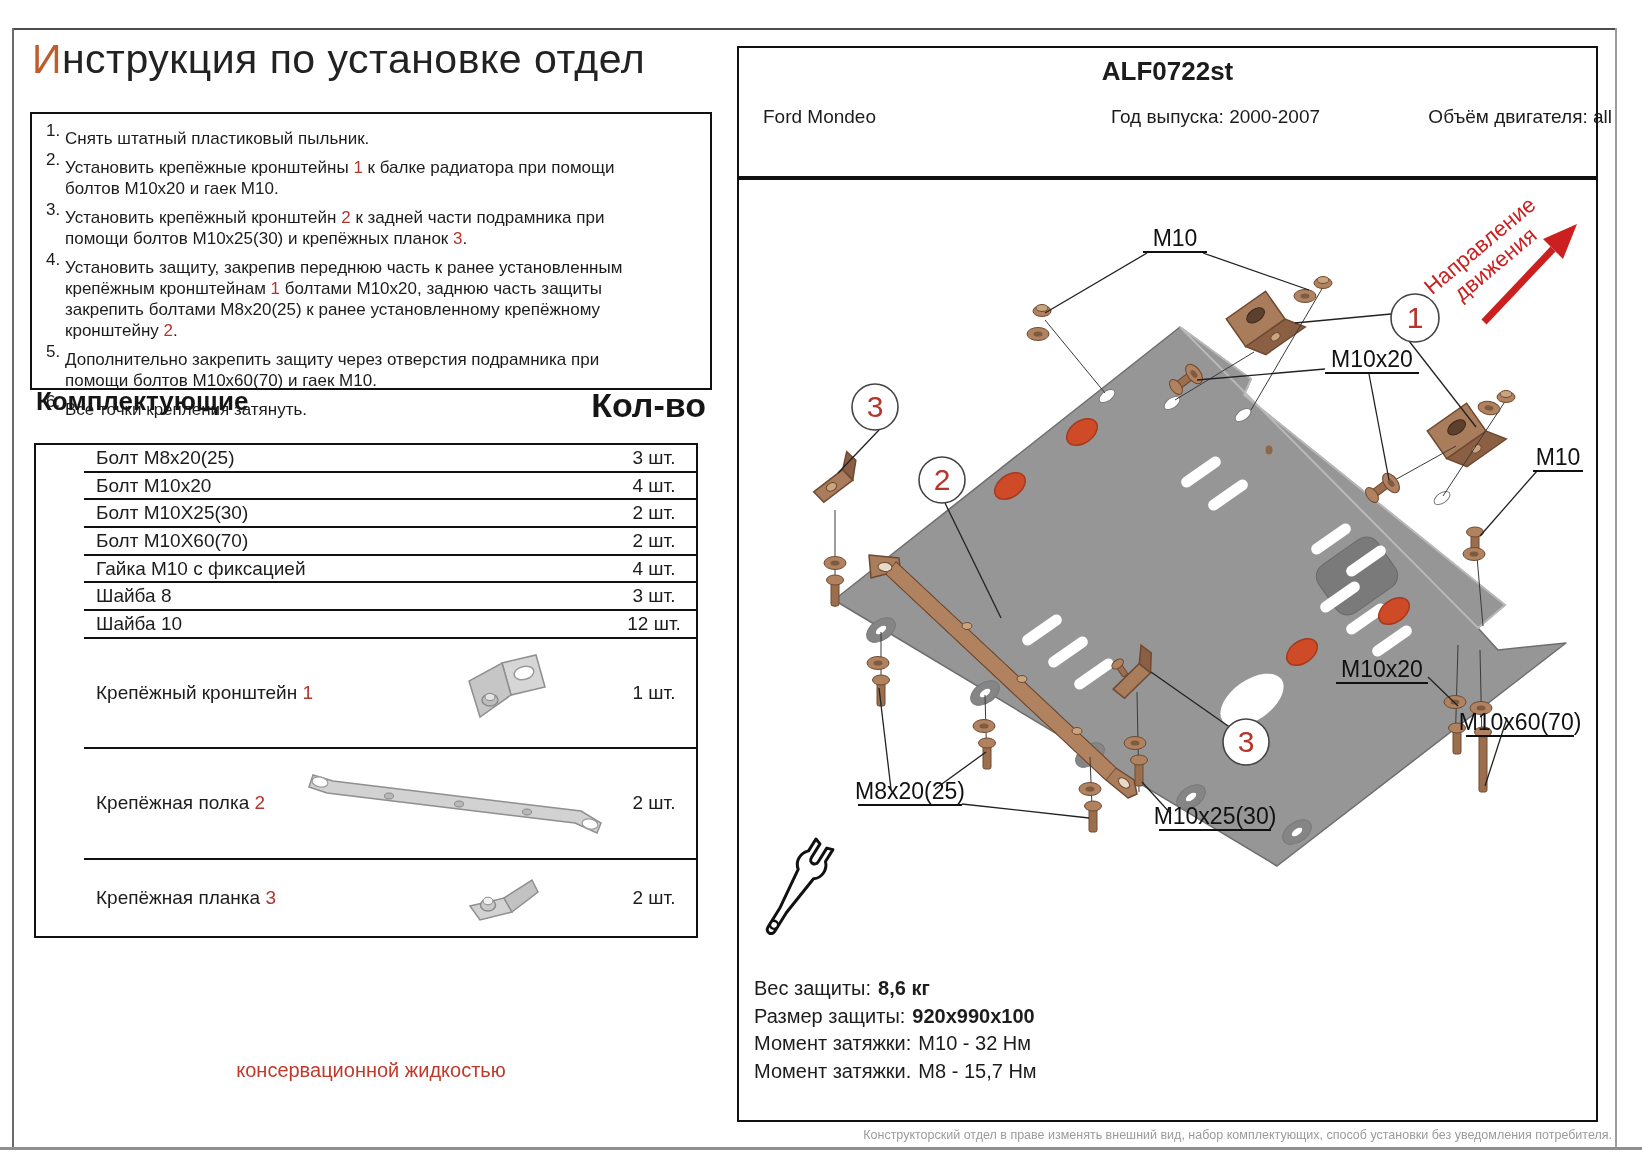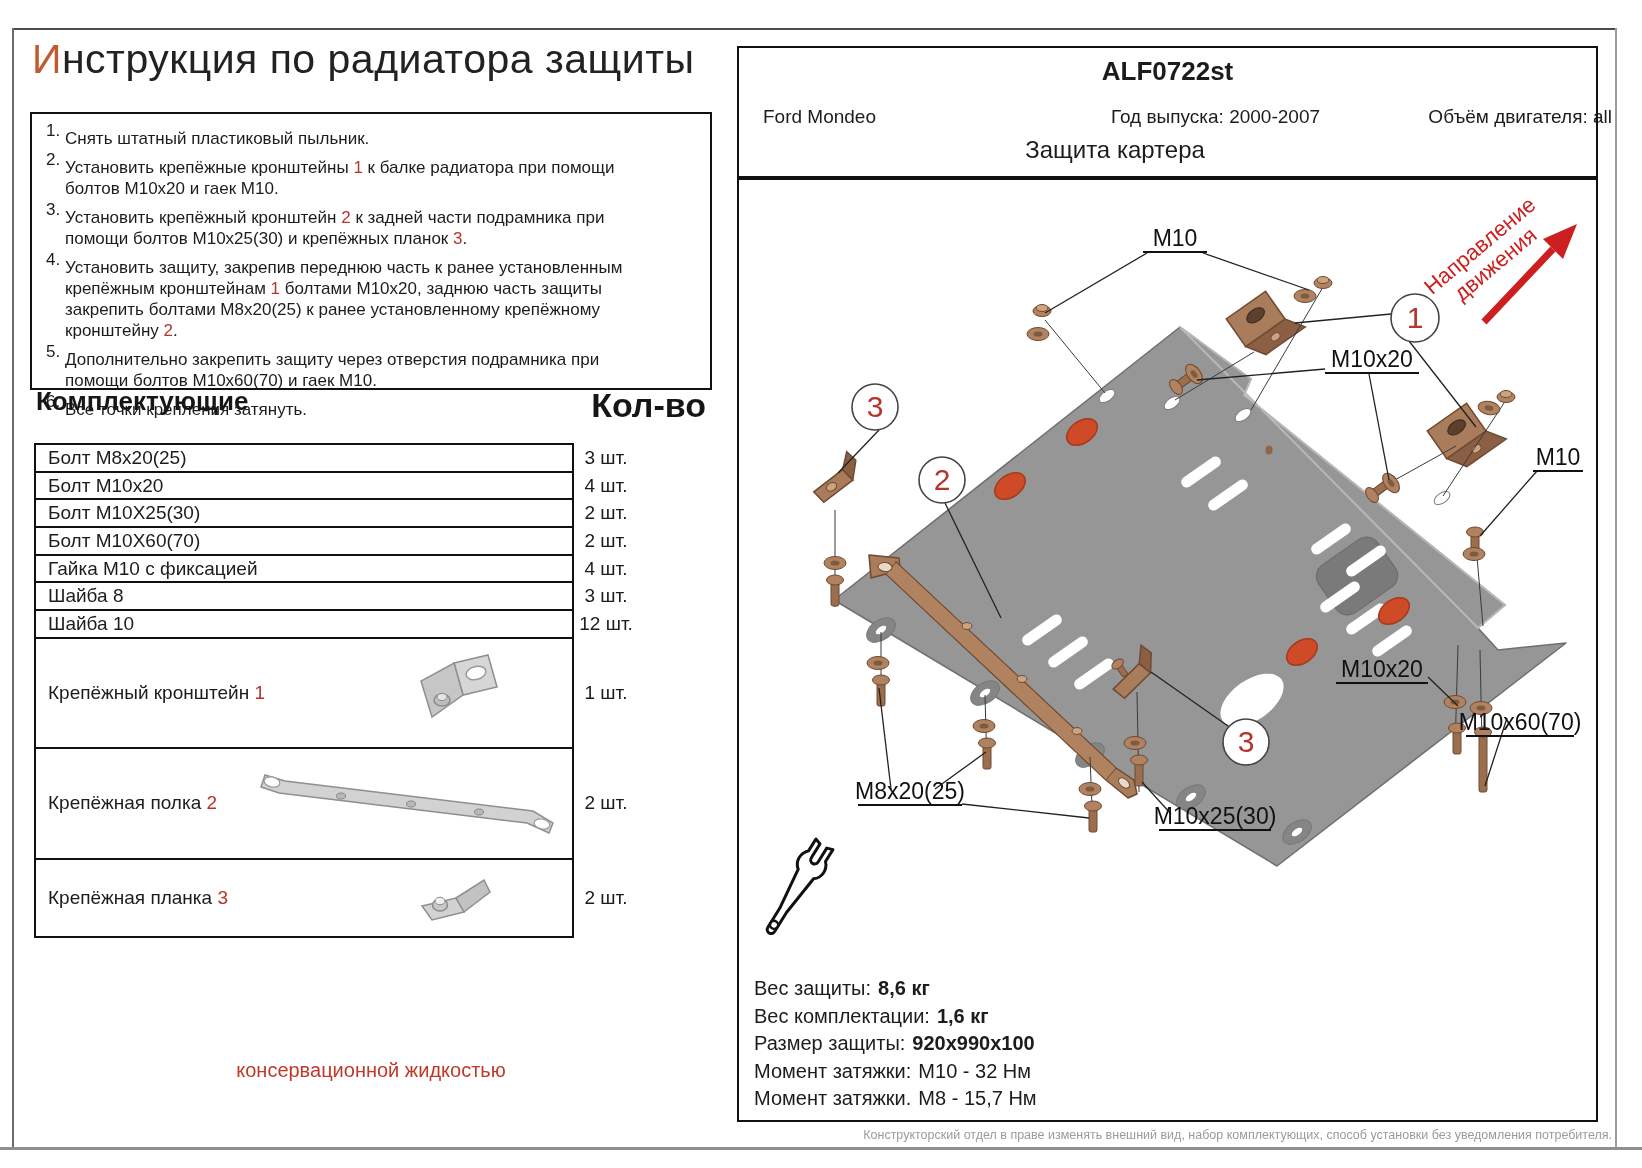--- a/index.html
+++ b/index.html
@@ -19,21 +19,21 @@
              padding:6px 0 0 0;box-sizing:content-box;}
   .instr-box ol{list-style:none;margin:0;padding:0;}
   .instr-box li{display:flex;font-size:17px;line-height:21px;}
   .instr-box .num{width:33px;flex:0 0 33px;text-align:left;padding-left:14px;box-sizing:border-box;}
   .instr-box .itext{width:588px;margin-top:8px;}
   .rednum{color:#b5342c;}
   
   .parts-heading{left:36px;top:386px;font-size:26px;font-weight:bold;color:#161616;}
   .qty-heading{left:460px;top:386px;width:246px;text-align:right;font-size:34px;font-weight:bold;color:#161616;}
   
-  .parts-table{left:34px;top:443px;width:540px;border:2px solid #111;box-sizing:border-box;background:#fff;}
+  .parts-table{left:34px;top:443px;width:664px;border:2px solid #111;box-sizing:border-box;background:#fff;padding-left:48px;}
   .prow{position:relative;border-bottom:2px solid #111;}
   .prow:last-child{border-bottom:none;}
   .prow.simple{height:25.7px;}
   .prow .pname{position:absolute;left:12px;top:50%;transform:translateY(-50%);font-size:19px;white-space:nowrap;}
   .prow .pqty{position:absolute;left:480px;width:180px;top:50%;transform:translateY(-50%);
               text-align:center;font-size:19px;}
   .prow.tall1{height:108px;}
   .prow.tall2{height:109px;}
   .prow.tall3{height:76px;}
   .part-img{position:absolute;}
@@ -63,21 +63,21 @@
   .footer-note{left:700px;top:1128px;width:912px;text-align:right;font-size:12.5px;color:#9b9b9b;}
 </style>
 </head>
 <body>
 
 <div class="abs frame-top"></div>
 <div class="abs frame-left"></div>
 <div class="abs frame-right"></div>
 <div class="abs bottom-rule"></div>
 
-<div class="abs doc-title"><span class="firstletter">И</span><span>нструкция по радиатора защиты</span></div>
+<div class="abs doc-title"><span class="firstletter">И</span><span>нструкция по установке отдел</span></div>
 
 <div class="abs instr-box">
   <ol>
     <li>
       <span class="num">1.</span>
       <span class="itext"><span>Снять штатный пластиковый пыльник.</span></span>
     </li>
     <li>
       <span class="num">2.</span>
       <span class="itext"><span>Установить крепёжные кронштейны </span><span class="rednum">1</span><span> к балке радиатора при помощи болтов М10х20 и гаек М10.</span></span>
@@ -173,21 +173,20 @@
   <div>консервационной жидкостью</div>
 </div>
 
 <div class="abs hdr-box">
   <div class="hdr-code">ALF0722st</div>
   <div class="hdr-row2">
     <span class="hdr-model">Ford Mondeo</span>
     <span class="hdr-year">Год выпуска: 2000-2007</span>
     <span class="hdr-engine">Объём двигателя: all</span>
   </div>
-  <div class="hdr-product">Защита картера</div>
 </div>
 
 <div class="abs diag-box">
 <svg class="diag-svg" width="857" height="940" viewBox="0 0 857 940">
   <defs>
     <g id="washer">
       <ellipse rx="11" ry="6.5" fill="#b08260" stroke="#6f4a31" stroke-width="1"></ellipse>
       <ellipse rx="4.5" ry="2.6" fill="#7d5b41"></ellipse>
     </g>
     <g id="boltv">
@@ -422,20 +421,19 @@
   </g>
 
   <g transform="translate(60,705) rotate(32)">
     <path d="M -10,-48 L -10,-34 C -16,-28 -16,-18 -9,-13 L -4,30 L -4,52 C -4,58 4,58 4,52 L 4,30 L 9,-13 C 16,-18 16,-28 10,-34 L 10,-48 L 4,-46 L 4,-30 C 4,-24 -4,-24 -4,-30 L -4,-46 Z" fill="#fff" stroke="#111" stroke-width="3" stroke-linejoin="round"></path>
     <circle cx="0" cy="47" r="4" fill="#fff" stroke="#111" stroke-width="2.5"></circle>
   </g>
 </svg>
 
   <div class="spec-block abs" style="left:15px;top:795px;">
     <div class="spec-line"><span>Вес защиты:</span><span class="v-bold">8,6 кг</span></div>
-    <div class="spec-line"><span>Вес комплектации:</span><span class="v-bold">1,6 кг</span></div>
     <div class="spec-line"><span>Размер защиты:</span><span class="v-bold">920х990х100</span></div>
     <div class="spec-line"><span>Момент затяжки:</span><span>М10 - 32 Нм</span></div>
     <div class="spec-line"><span>Момент затяжки.</span><span>М8 - 15,7 Нм</span></div>
   </div>
 </div>
 
 <div class="abs footer-note">Конструкторский отдел в праве изменять внешний вид, набор комплектующих, способ установки без уведомления потребителя.</div>
 
 </body></html>

